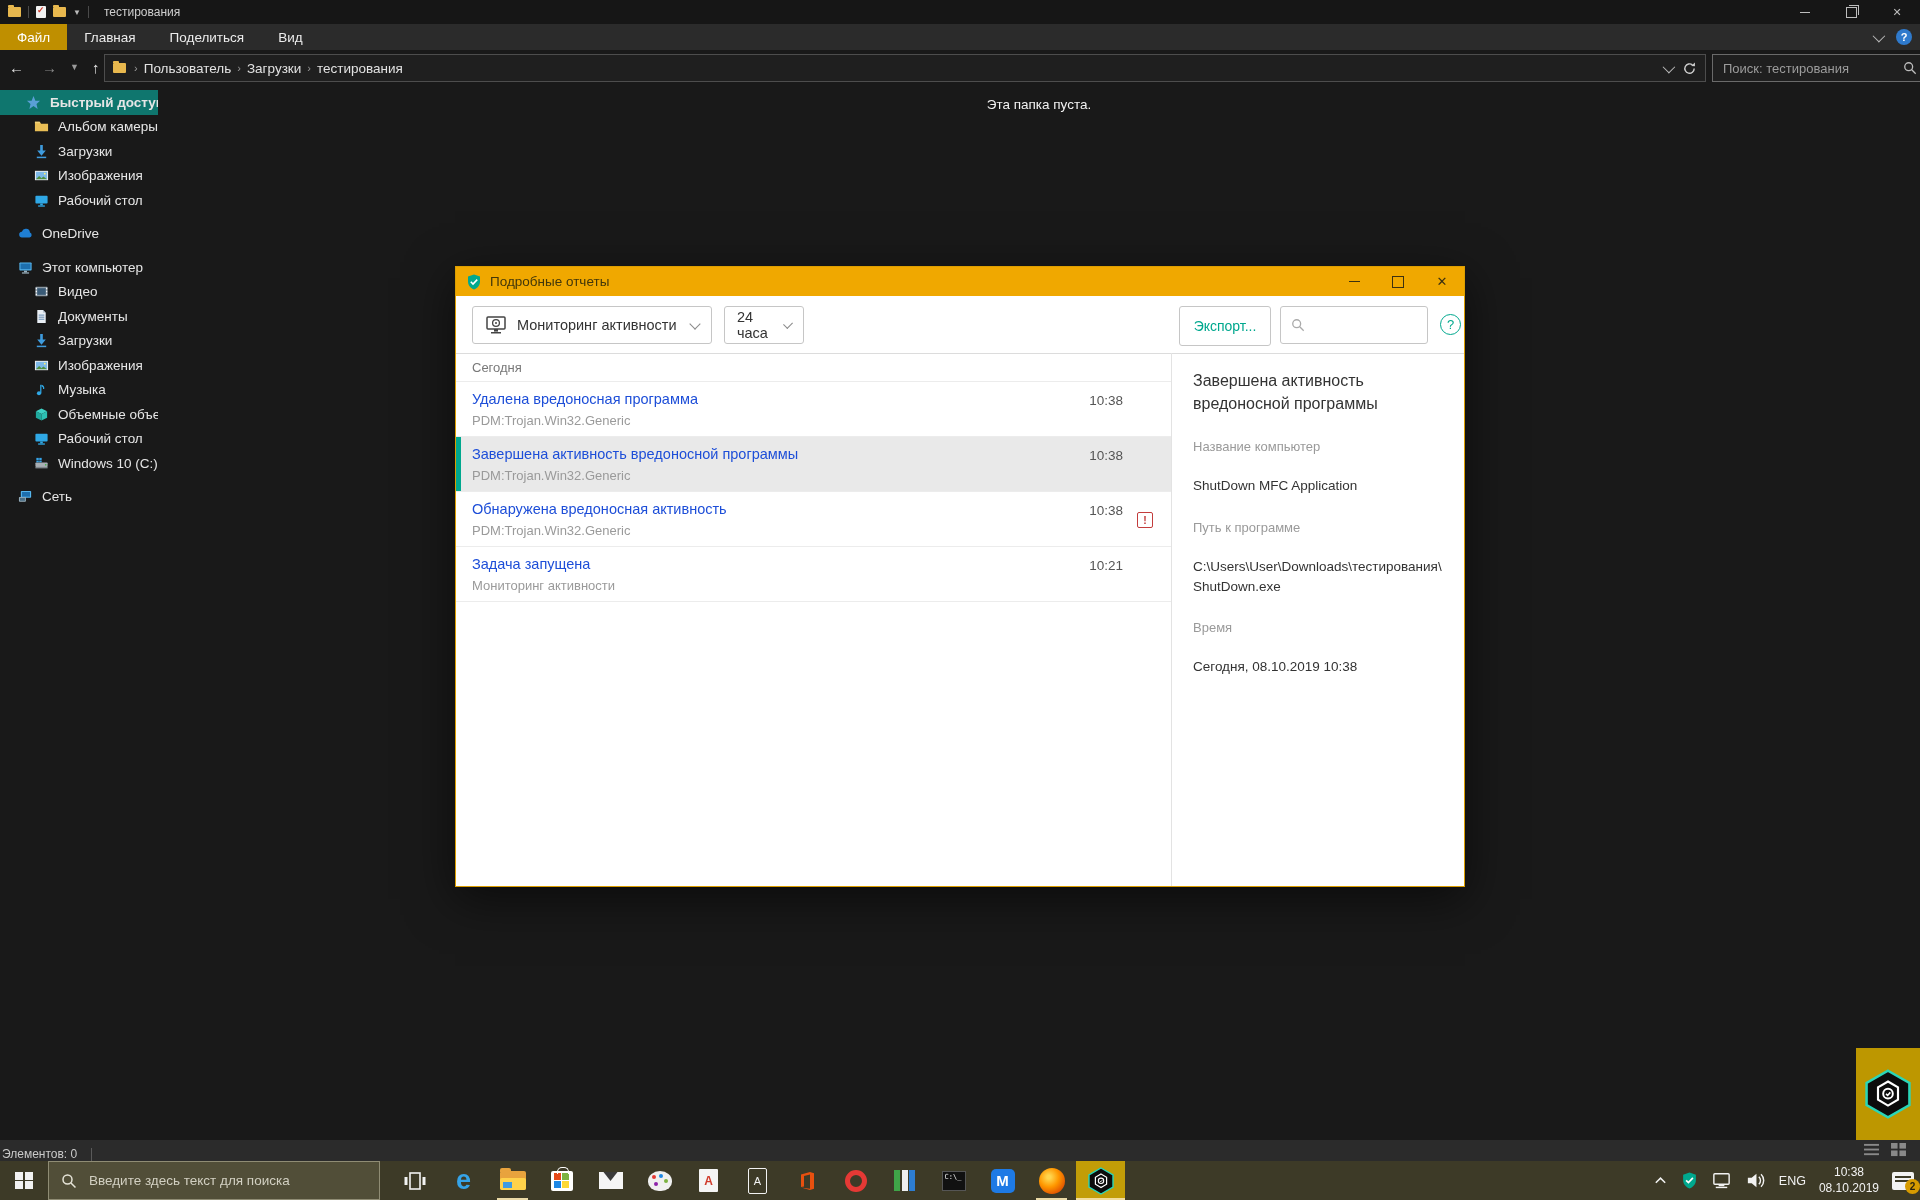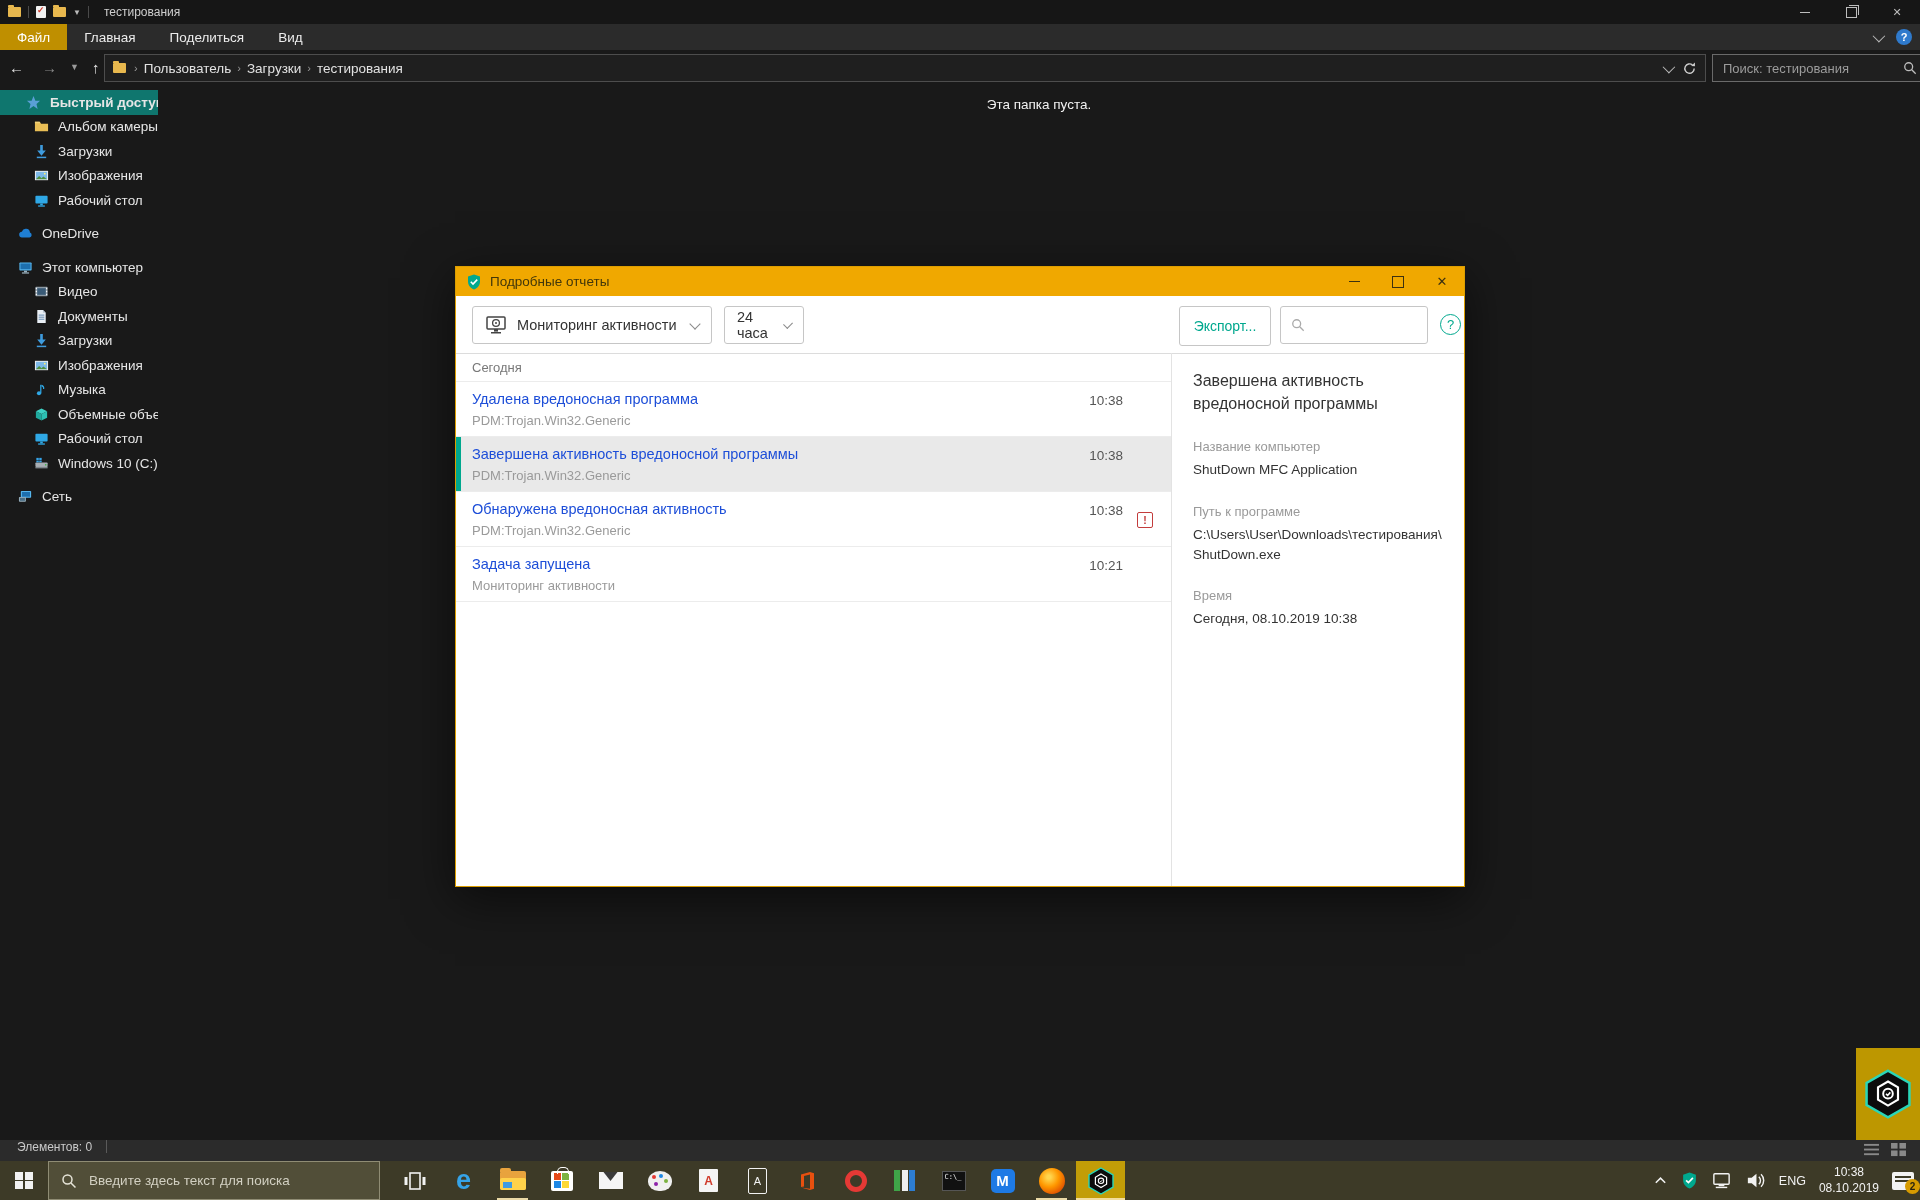--- a/index.html
+++ b/index.html
@@ -50,21 +50,21 @@
   #sidebar{left:0;top:90px;width:158px;bottom:60px;font-size:13.5px;color:#e6e6e6;}
   .side-item{height:24.5px;display:flex;align-items:center;gap:9px;padding-left:34px;white-space:nowrap;overflow:hidden;}
   .side-item.lvl0{padding-left:18px;}
   .side-item.qa{padding-left:26px;}
   .side-item.sel{background:#0f766e;font-weight:bold;}
   .side-item.gap{margin-top:9px;}
   .sic{width:15px;height:15px;flex:0 0 15px;}
 
   
   #empty-text{left:158px;right:0;top:97px;text-align:center;color:#f2f2f2;font-size:13.5px;}
-  #statusbar{left:0;top:1140px;width:1920px;height:21px;background:#2b2b2b;color:#cacaca;font-size:12px;display:flex;align-items:flex-start;padding-left:17px;box-sizing:border-box;}
+  #statusbar{left:0;top:1140px;width:1920px;height:21px;background:#2b2b2b;color:#cacaca;font-size:12px;display:flex;align-items:flex-end;padding-left:2px;box-sizing:border-box;}
   .st-sep{width:1px;height:13px;background:#5a5a5a;margin-left:14px;}
   #st-views{position:absolute;right:14px;top:1143px;display:flex;gap:12px;}
   .vico{width:15px;height:14px;opacity:.85;}
 
   
   #kwin{left:455px;top:266px;width:1010px;height:621px;background:#fff;border:1px solid #dc9e00;box-shadow:0 12px 45px rgba(0,0,0,.55);box-sizing:border-box;}
   #ktitle{left:0;top:0;right:0;height:29px;background:#f0a800;display:flex;align-items:center;padding-left:10px;color:#42370a;font-size:13.5px;gap:8px;}
   #kctrl{margin-left:auto;display:flex;height:29px;}
   .kbtn{width:44px;display:flex;align-items:center;justify-content:center;color:#3c3110;font-size:13px;}
   .kbtn .bar{width:11px;height:1.5px;background:#3c3110;}
@@ -81,21 +81,21 @@
   .krow{position:relative;height:55px;border-bottom:1px solid #ececec;padding:9px 100px 0 16px;box-sizing:border-box;}
   .krow .t{font-size:14.5px;color:#1d4ed8;}
   .krow .s{font-size:13px;color:#9a9a9a;margin-top:6px;}
   .krow .time{position:absolute;right:48px;top:11px;font-size:13.5px;color:#555;}
   .krow.sel{background:#e9e9e9;}
   .krow.sel::before{content:"";position:absolute;left:0;top:0;bottom:0;width:5px;background:#00a88e;}
   .alert-ico{position:absolute;right:18px;top:20px;width:14px;height:14px;border:1.5px solid #c33c3c;color:#c33c3c;font-size:10.5px;font-weight:bold;text-align:center;line-height:14px;border-radius:2px;}
   #kdetails{left:717px;top:86px;right:0;bottom:0;padding:16px 20px;box-sizing:border-box;}
   .kd-title{font-size:16px;color:#333;line-height:1.45;}
   .kd-label{font-size:13px;color:#9a9a9a;margin-top:24px;}
-  .kd-value{font-size:13.5px;color:#333;margin-top:6px;line-height:1.45;overflow-wrap:anywhere;}
+  .kd-value{font-size:13.5px;color:#333;margin-top:22px;line-height:1.45;overflow-wrap:anywhere;}
 
   
   #ktile{left:1856px;top:1048px;width:64px;height:92px;background:#bd9700;display:flex;align-items:center;justify-content:center;}
 
   
   #taskbar{left:0;top:1161px;width:1920px;height:39px;background:#3d3a27;display:flex;align-items:stretch;}
   #start{width:48px;display:flex;align-items:center;justify-content:center;}
   .winlogo{display:grid;grid-template-columns:8px 8px;grid-template-rows:8px 8px;gap:1.5px;}
   .winlogo i{background:#f2f2f2;}
   #tb-search{width:332px;background:#514e38;border:1px solid #8f8c74;display:flex;align-items:center;gap:10px;padding:0 12px;box-sizing:border-box;}

